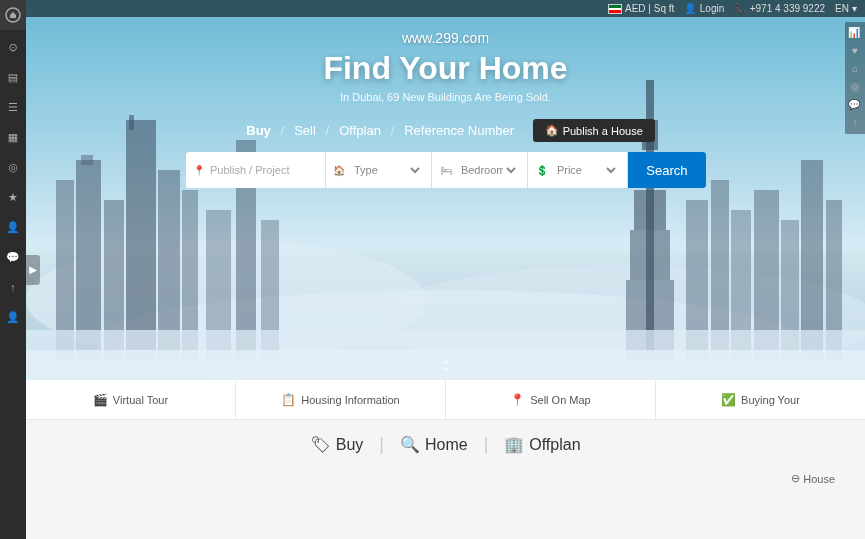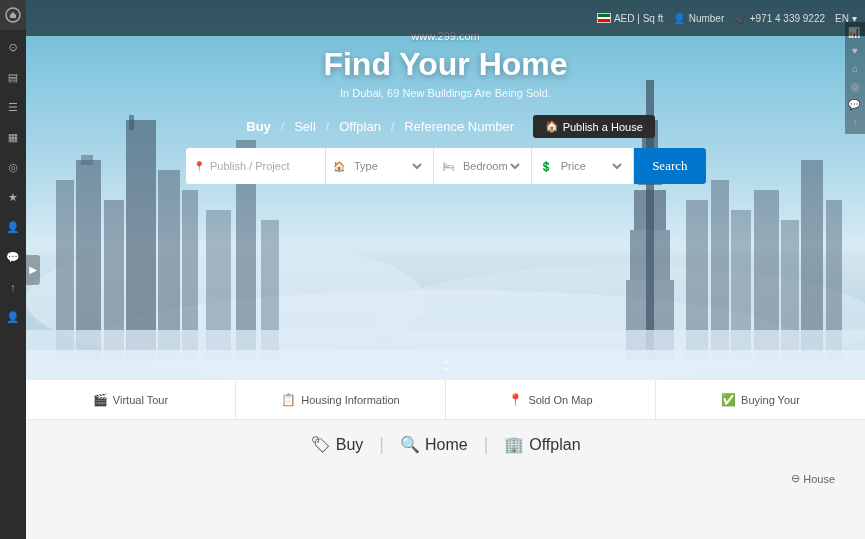--- a/index.html
+++ b/index.html
@@ -42,21 +42,21 @@
 
     
     .topbar {
       position: absolute;
       top: 0; left: 26px; right: 0;
       height: 17px;
       background: rgba(0,0,0,0.55);
       display: flex;
       align-items: center;
       justify-content: flex-end;
-      padding: 18px 8px;
+      padding: 8px 8px;
       z-index: 200;
       gap: 10px;
     }
     .topbar-item {
       color: #ddd;
       font-size: 10px;
       display: flex;
       align-items: center;
       gap: 3px;
       cursor: pointer;
@@ -94,21 +94,21 @@
     
     .hero-content {
       position: absolute;
       top: 30px;
       left: 0; right: 0;
       text-align: center;
       z-index: 10;
     }
     .hero-url {
       color: #fff;
-      font-size: 11px;
+      font-size: 14px;
       margin-bottom: 4px;
       text-shadow: 0 1px 3px rgba(0,0,0,0.3);
     }
     .hero-title {
       color: #fff;
       font-size: 32px;
       font-weight: bold;
       margin-bottom: 4px;
       text-shadow: 0 2px 6px rgba(0,0,0,0.3);
     }
@@ -195,21 +195,20 @@
     }
     .search-btn {
       background: #0077cc;
       color: #fff;
       border: none;
       padding: 0 18px;
       height: 100%;
       font-size: 13px;
       cursor: pointer;
       font-weight: 500;
-      font-family: Liberation Serif, serif;
     }
 
     
     .chevron-down {
       position: absolute;
       bottom: 8px;
       left: 50%;
       transform: translateX(-50%);
       color: rgba(255,255,255,0.7);
       font-size: 16px;
@@ -347,21 +346,21 @@
   <div class="sidebar-icon">👤</div>
 </div>
 
 <div class="topbar">
   <div class="topbar-item">
     <span class="flag"></span>
     <span>AED | Sq ft</span>
   </div>
   <div class="topbar-item">
     <span>👤</span>
-    <span>Number</span>
+    <span>Login</span>
   </div>
   <div class="topbar-item">
     <span>📞</span>
     <span>+971 4 339 9222</span>
   </div>
   <div class="topbar-item">
     <span>EN</span>
     <span>▾</span>
   </div>
 </div>
@@ -488,21 +487,21 @@
   <div class="bottom-nav-item">
     <span class="bottom-nav-icon">🎬</span>
     <span>Virtual Tour</span>
   </div>
   <div class="bottom-nav-item">
     <span class="bottom-nav-icon">📋</span>
     <span>Housing Information</span>
   </div>
   <div class="bottom-nav-item">
     <span class="bottom-nav-icon">📍</span>
-    <span>Sold On Map</span>
+    <span>Sell On Map</span>
   </div>
   <div class="bottom-nav-item">
     <span class="bottom-nav-icon">✅</span>
     <span>Buying Your</span>
   </div>
 </div>
 
 <div class="prop-tabs-section">
   <div class="prop-tabs">
     <div class="prop-tab buy">

